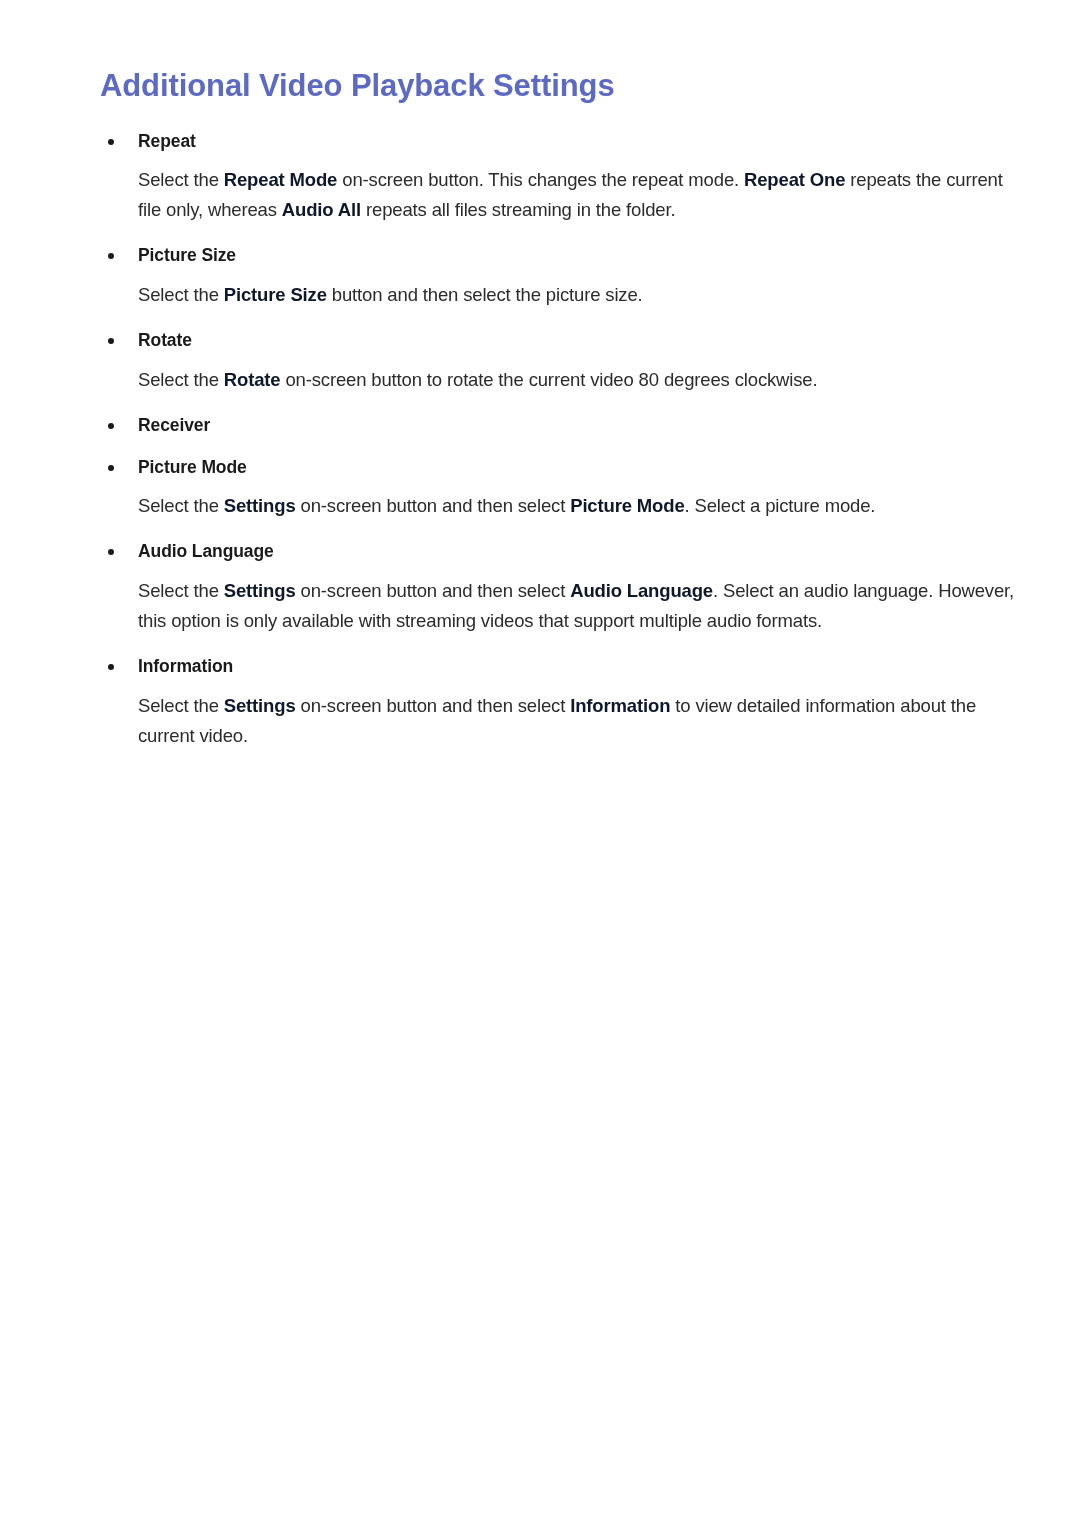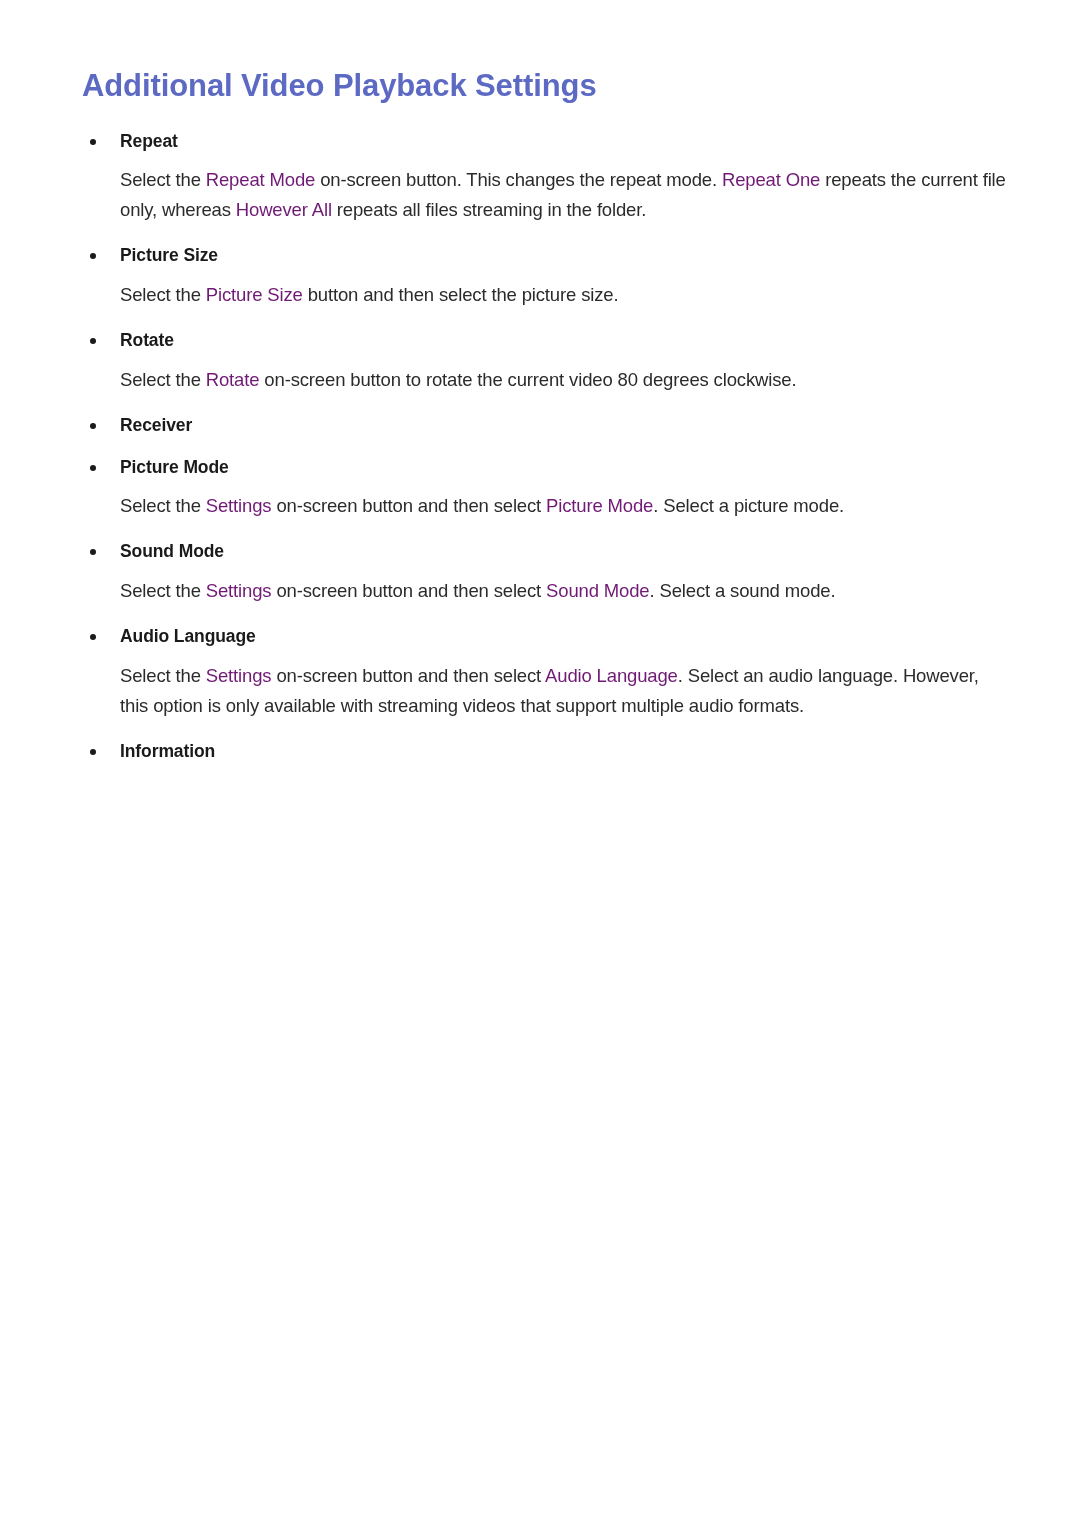--- a/index.html
+++ b/index.html
@@ -17,21 +17,21 @@
     position: relative;
     width: 1080px;
     height: 1527px;
     background: #ffffff;
     box-sizing: border-box;
     padding: 0;
     overflow: hidden;
   }
   .content {
     position: absolute;
-    left: 82px;
+    left: 100px;
     top: 68px;
     width: 926px;
   }
   .page-title {
     font-size: 31px;
     font-weight: bold;
     color: #5c6ac4;
     letter-spacing: -0.1px;
     line-height: 1.15;
     margin: 0 0 26px 0;
@@ -70,60 +70,57 @@
     margin-top: 13px;
     padding-left: 38px;
     font-size: 18.5px;
     font-weight: normal;
     color: #2b2b2b;
     line-height: 1.62;
     letter-spacing: -0.15px;
     max-width: 900px;
   }
   .ui-term {
-    color: #701a75;
-    font-weight: normal;
+    color: #0f172a;
+    font-weight: bold;
   }
 </style>
 </head>
 <body>
 
 <div class="page">
   <div class="content">
 
     <h1 class="page-title">Additional Video Playback Settings</h1>
 
     <ul class="bullet-list">
 
     <li class="bullet-section">
           <div class="bullet-head"><span class="bullet-dot"></span><span>Repeat</span></div>
-          <p class="bullet-body"><span>Select the </span><span class="ui-term">Repeat Mode</span><span> on-screen button. This changes the repeat mode. </span><span class="ui-term">Repeat One</span><span> repeats the current file only, whereas </span><span class="ui-term">However All</span><span> repeats all files streaming in the folder.</span></p>
+          <p class="bullet-body"><span>Select the </span><span class="ui-term">Repeat Mode</span><span> on-screen button. This changes the repeat mode. </span><span class="ui-term">Repeat One</span><span> repeats the current file only, whereas </span><span class="ui-term">Audio All</span><span> repeats all files streaming in the folder.</span></p>
         </li>
         <li class="bullet-section">
           <div class="bullet-head"><span class="bullet-dot"></span><span>Picture Size</span></div>
           <p class="bullet-body"><span>Select the </span><span class="ui-term">Picture Size</span><span> button and then select the picture size.</span></p>
         </li>
         <li class="bullet-section">
           <div class="bullet-head"><span class="bullet-dot"></span><span>Rotate</span></div>
           <p class="bullet-body"><span>Select the </span><span class="ui-term">Rotate</span><span> on-screen button to rotate the current video 80 degrees clockwise.</span></p>
         </li>
         <li class="bullet-section">
           <div class="bullet-head"><span class="bullet-dot"></span><span>Receiver</span></div>
         </li>
         <li class="bullet-section">
           <div class="bullet-head"><span class="bullet-dot"></span><span>Picture Mode</span></div>
           <p class="bullet-body"><span>Select the </span><span class="ui-term">Settings</span><span> on-screen button and then select </span><span class="ui-term">Picture Mode</span><span>. Select a picture mode.</span></p>
         </li>
         <li class="bullet-section">
-          <div class="bullet-head"><span class="bullet-dot"></span><span>Sound Mode</span></div>
-          <p class="bullet-body"><span>Select the </span><span class="ui-term">Settings</span><span> on-screen button and then select </span><span class="ui-term">Sound Mode</span><span>. Select a sound mode.</span></p>
-        </li>
-        <li class="bullet-section">
           <div class="bullet-head"><span class="bullet-dot"></span><span>Audio Language</span></div>
           <p class="bullet-body"><span>Select the </span><span class="ui-term">Settings</span><span> on-screen button and then select </span><span class="ui-term">Audio Language</span><span>. Select an audio language. However, this option is only available with streaming videos that support multiple audio formats.</span></p>
         </li>
         <li class="bullet-section">
           <div class="bullet-head"><span class="bullet-dot"></span><span>Information</span></div>
+          <p class="bullet-body"><span>Select the </span><span class="ui-term">Settings</span><span> on-screen button and then select </span><span class="ui-term">Information</span><span> to view detailed information about the current video.</span></p>
         </li>
       </ul>
 
   </div>
 </div>
 
 </body></html>

